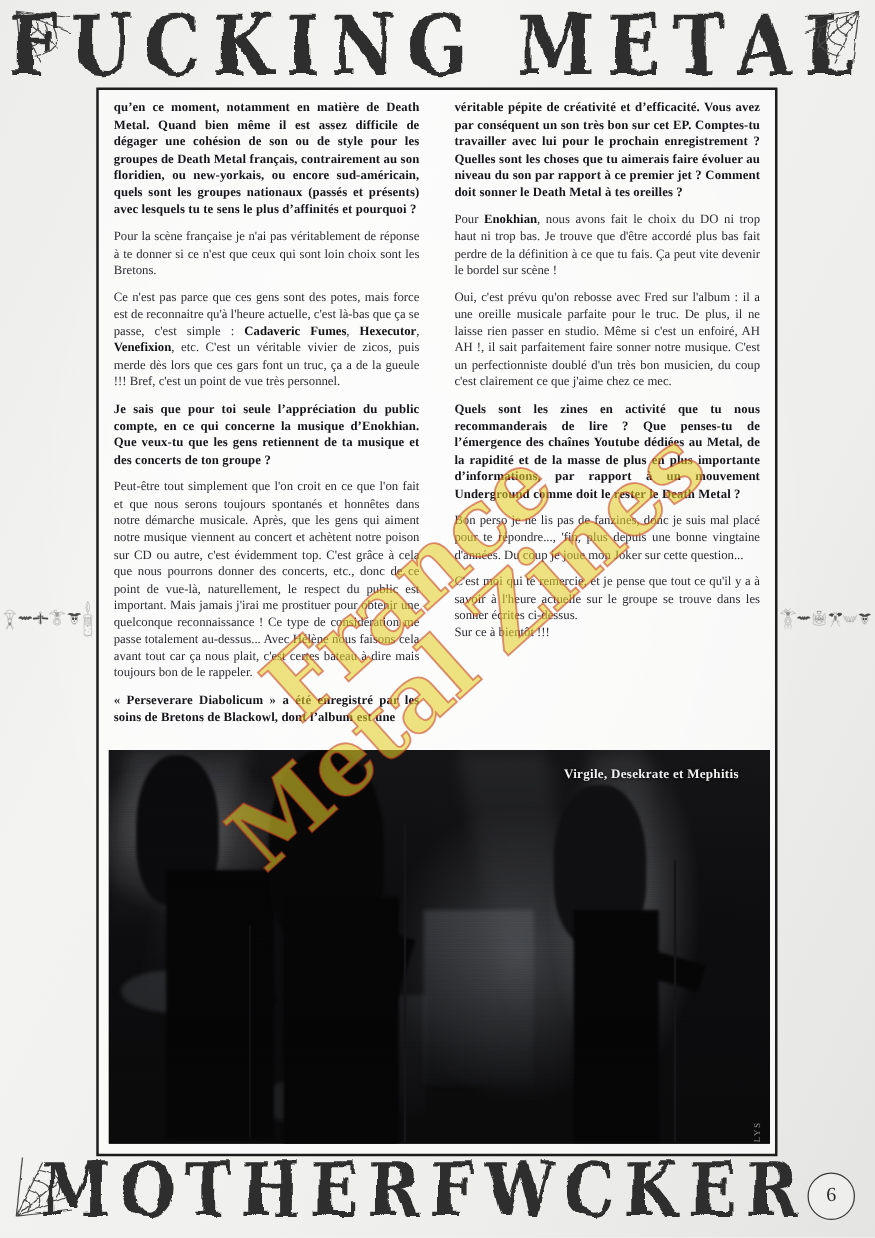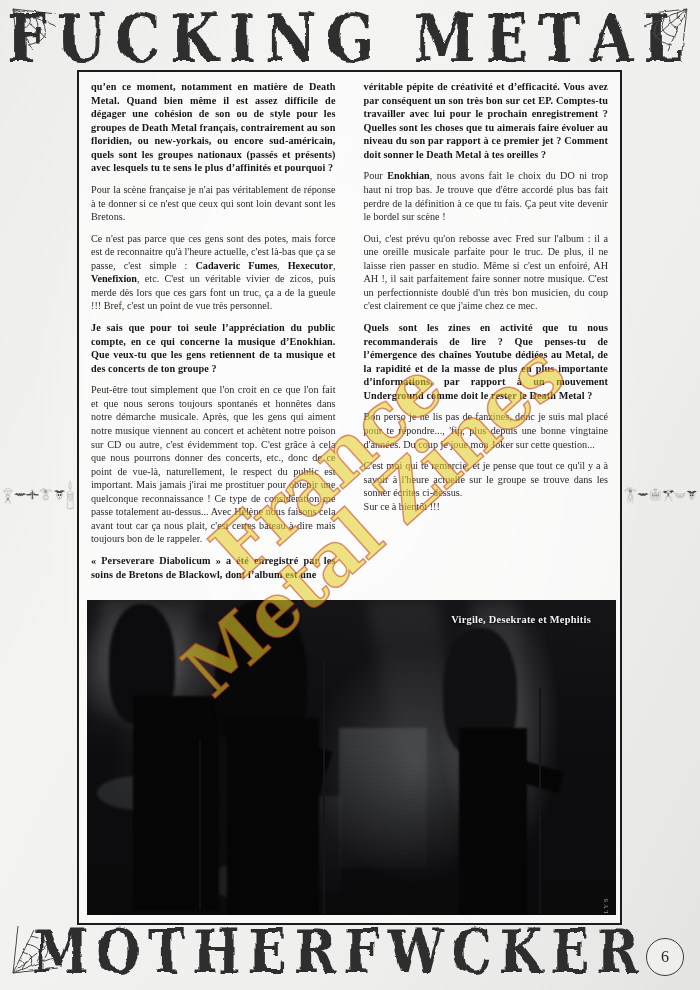--- a/index.html
+++ b/index.html
@@ -430,21 +430,21 @@
         <path d="M24 46 L25 52 M30 47 L30 53 M36 46 L35 52" stroke="#3a3a3a" stroke-width="1" fill="none"></path>
       </g>
     </svg>
   </div>
 
   <div class="text-frame">
 
     <div class="columns">
       <div class="col" id="left-col">
           <p class="q">qu’en ce moment, notamment en matière de Death Metal. Quand bien même il est assez difficile de dégager une cohésion de son ou de style pour les groupes de Death Metal français, contrairement au son floridien, ou new-yorkais, ou encore sud-américain, quels sont les groupes nationaux (passés et présents) avec lesquels tu te sens le plus d’affinités et pourquoi ?</p>
-          <p class="a">Pour la scène française je n'ai pas véritablement de réponse à te donner si ce n'est que ceux qui sont loin devant sont les Bretons.</p>
+          <p class="a">Pour la scène française je n'ai pas véritablement de réponse à te donner si ce n'est que ceux qui sont loin choix sont les Bretons.</p>
           <p class="a">Ce n'est pas parce que ces gens sont des potes, mais force est de reconnaitre qu'à l'heure actuelle, c'est là-bas que ça se passe, c'est simple : <b class="band">Cadaveric Fumes</b>, <b class="band">Hexecutor</b>, <b class="band">Venefixion</b>, etc. C'est un véritable vivier de zicos, puis merde dès lors que ces gars font un truc, ça a de la gueule !!! Bref, c'est un point de vue très personnel.</p>
           <p class="q">Je sais que pour toi seule l’appréciation du public compte, en ce qui concerne la musique d’Enokhian. Que veux-tu que les gens retiennent de ta musique et des concerts de ton groupe ?</p>
           <p class="a">Peut-être tout simplement que l'on croit en ce que l'on fait et que nous serons toujours spontanés et honnêtes dans notre démarche musicale. Après, que les gens qui aiment notre musique viennent au concert et achètent notre poison sur CD ou autre, c'est évidemment top. C'est grâce à cela que nous pourrons donner des concerts, etc., donc de ce point de vue-là, naturellement, le respect du public est important. Mais jamais j'irai me prostituer pour obtenir une quelconque reconnaissance ! Ce type de considération me passe totalement au-dessus... Avec Hélène nous faisons cela avant tout car ça nous plait, c'est certes bateau à dire mais toujours bon de le rappeler.</p>
           <p class="q">« Perseverare Diabolicum » a été enregistré par les soins de Bretons de Blackowl, dont l’album est une</p>
         </div>
       <div class="col" id="right-col">
           <p class="q">véritable pépite de créativité et d’efficacité. Vous avez par conséquent un son très bon sur cet EP. Comptes-tu travailler avec lui pour le prochain enregistrement ? Quelles sont les choses que tu aimerais faire évoluer au niveau du son par rapport à ce premier jet ? Comment doit sonner le Death Metal à tes oreilles ?</p>
           <p class="a">Pour <b class="band">Enokhian</b>, nous avons fait le choix du DO ni trop haut ni trop bas. Je trouve que d'être accordé plus bas fait perdre de la définition à ce que tu fais. Ça peut vite devenir le bordel sur scène !</p>
           <p class="a">Oui, c'est prévu qu'on rebosse avec Fred sur l'album : il a une oreille musicale parfaite pour le truc. De plus, il ne laisse rien passer en studio. Même si c'est un enfoiré, AH AH !, il sait parfaitement faire sonner notre musique. C'est un perfectionniste doublé d'un très bon musicien, du coup c'est clairement ce que j'aime chez ce mec.</p>
           <p class="q">Quels sont les zines en activité que tu nous recommanderais de lire ? Que penses-tu de l’émergence des chaînes Youtube dédiées au Metal, de la rapidité et de la masse de plus en plus importante d’informations, par rapport à un mouvement Underground comme doit le rester le Death Metal ?</p>

